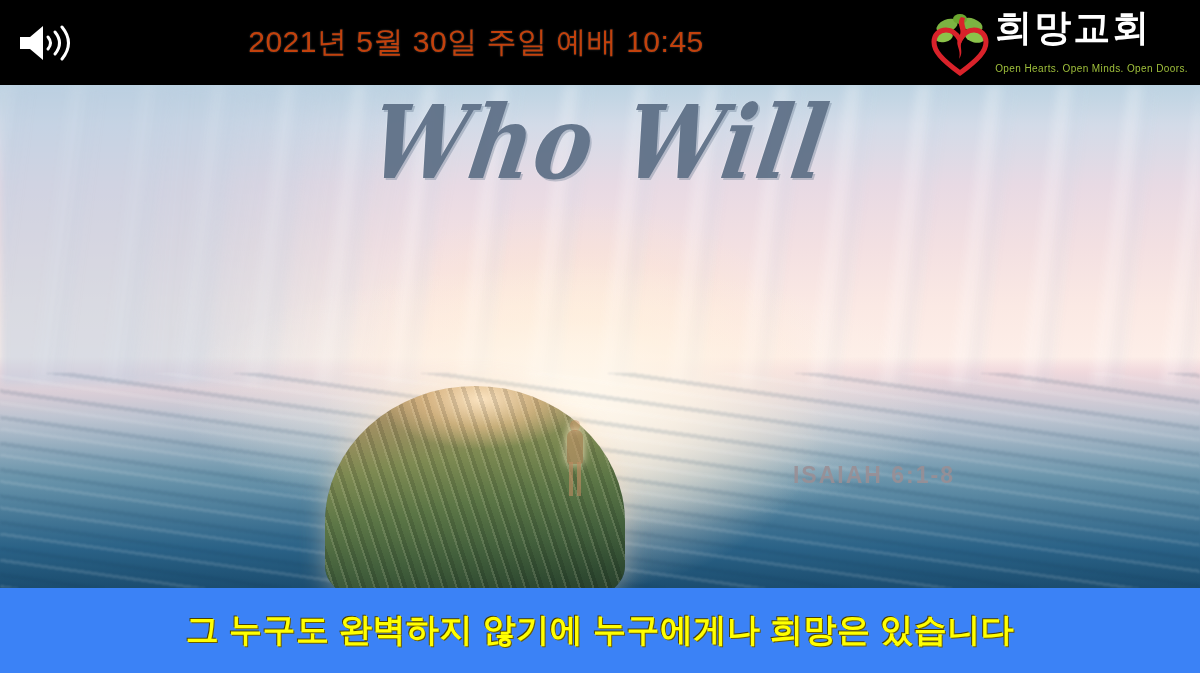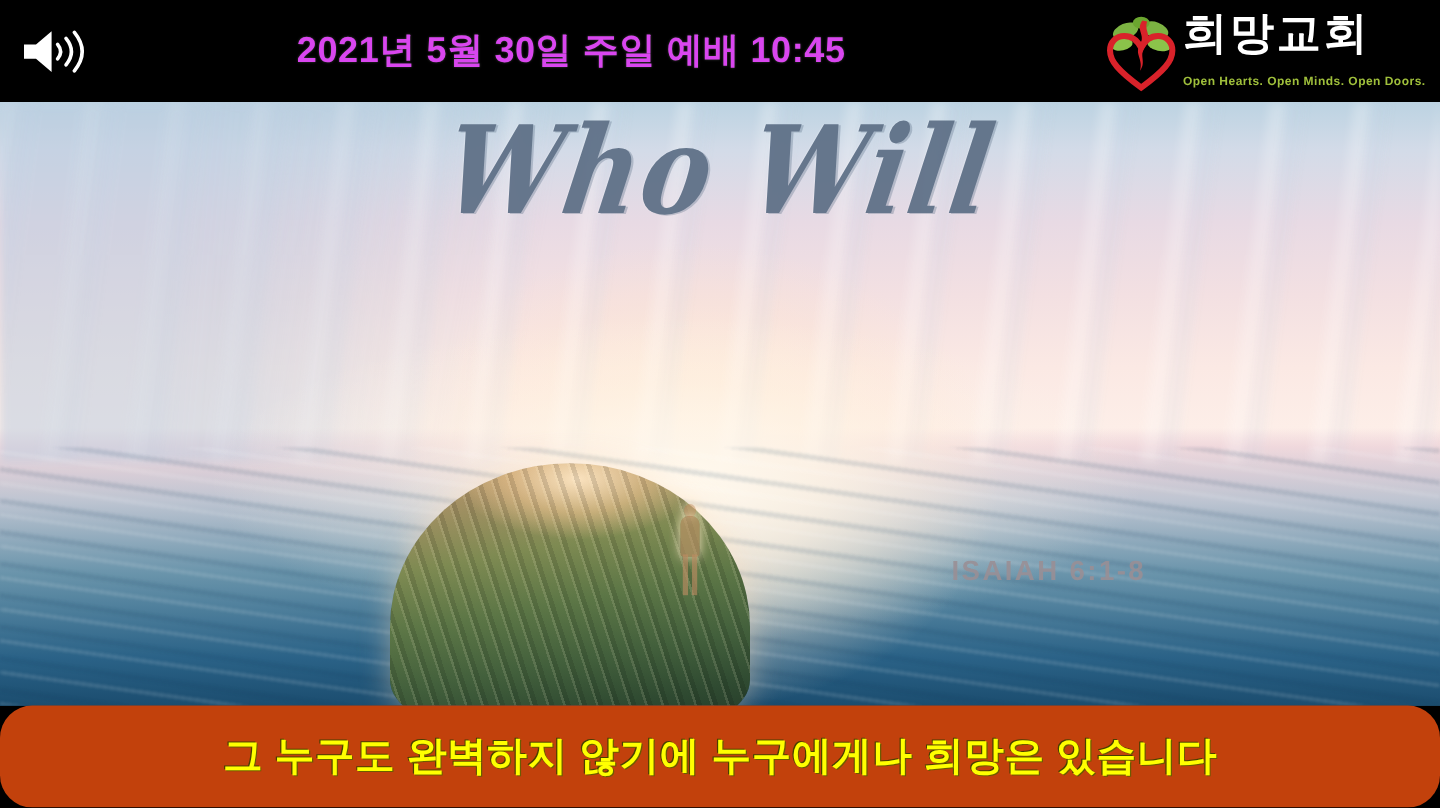--- a/index.html
+++ b/index.html
@@ -15,37 +15,37 @@
   .header {
     position:absolute; left:0; top:0; width:1200px; height:85px;
     background:#000; z-index:40;
   }
   .speaker-icon {
     position:absolute; left:14px; top:20px; width:62px; height:46px;
   }
   .header-title {
     position:absolute; left:0; top:0; width:952px; height:85px;
     display:flex; align-items:center; justify-content:center;
-    color:#d946ef; font-size:30px; font-weight:bold;
+    color:#c2410c; font-size:30px; font-weight:normal;
     letter-spacing:0.5px; white-space:nowrap;
     text-shadow:0 0 2px rgba(255,255,255,.25);
   }
   .logo {
     position:absolute; right:12px; top:4px;
     height:78px; display:flex; align-items:center; gap:6px;
   }
   .logo-mark { width:58px; height:68px; flex:0 0 58px; }
   .logo-textwrap { display:flex; flex-direction:column; justify-content:center;
                    padding-bottom:2px; }
   .logo-name {
     color:#ffffff; font-size:37px; font-weight:bold; line-height:1.02;
     letter-spacing:2px;
   }
   .logo-tagline {
-    color:#9fbf3b; font-size:10px; font-weight:bold; line-height:1.2;
+    color:#9fbf3b; font-size:10px; font-weight:normal; line-height:1.2;
     letter-spacing:0.4px; margin-top:16px; white-space:nowrap;
   }
 
   
   .video {
     position:absolute; left:0; top:85px; width:1200px; height:503px;
     overflow:hidden;
     background:
       
       radial-gradient(ellipse 330px 250px at 48% 62%,
@@ -166,22 +166,22 @@
     position:absolute; left:6px; top:42px; width:12px; height:34px;
     background:
       linear-gradient(to right,
         rgba(190,140,98,.62) 0 4px, rgba(255,255,255,0) 4px 8px,
         rgba(190,140,98,.62) 8px 12px);
   }
 
   
   .subbar {
     position:absolute; left:0; top:588px; width:1200px; height:85px;
-    background:#c2410c; z-index:40;
-    display:flex; align-items:center; justify-content:center;border-radius:27px;
+    background:#3b82f6; z-index:40;
+    display:flex; align-items:center; justify-content:center;
   }
   .subtitle {
     color:#ffff00; font-size:33px; font-weight:bold;
     letter-spacing:0.5px; white-space:nowrap;
     text-shadow:1px 1px 0 #6b5c00, -1px -1px 0 #4a4000;
   }
 </style>
 </head>
 <body>
 

